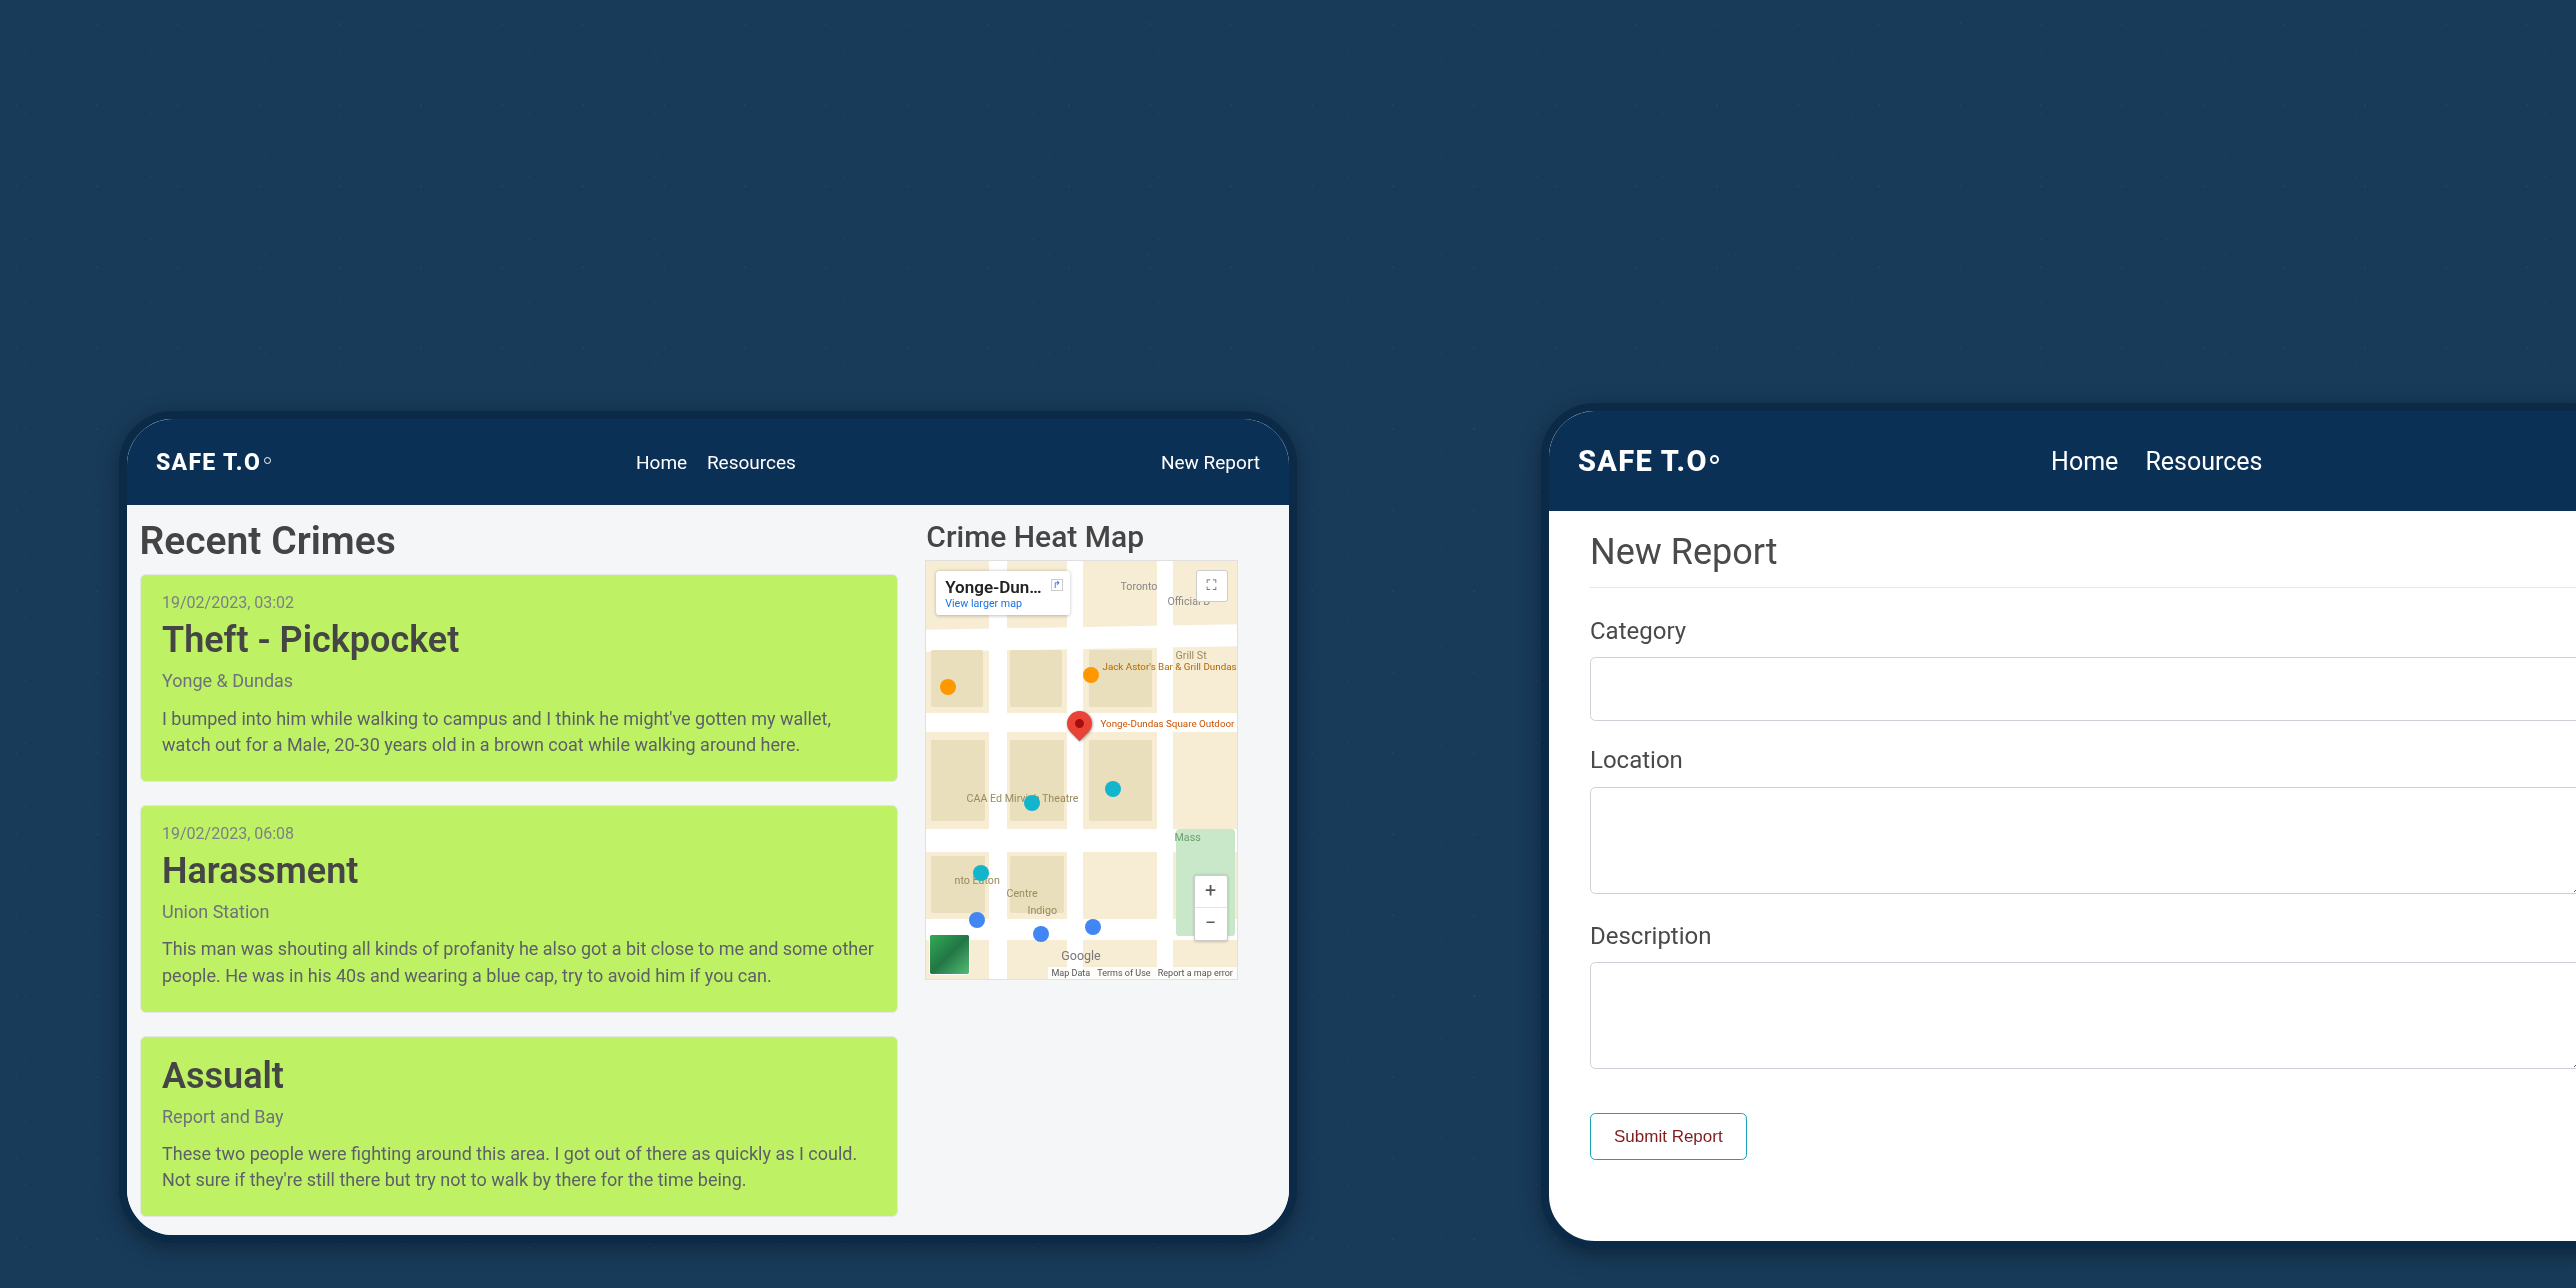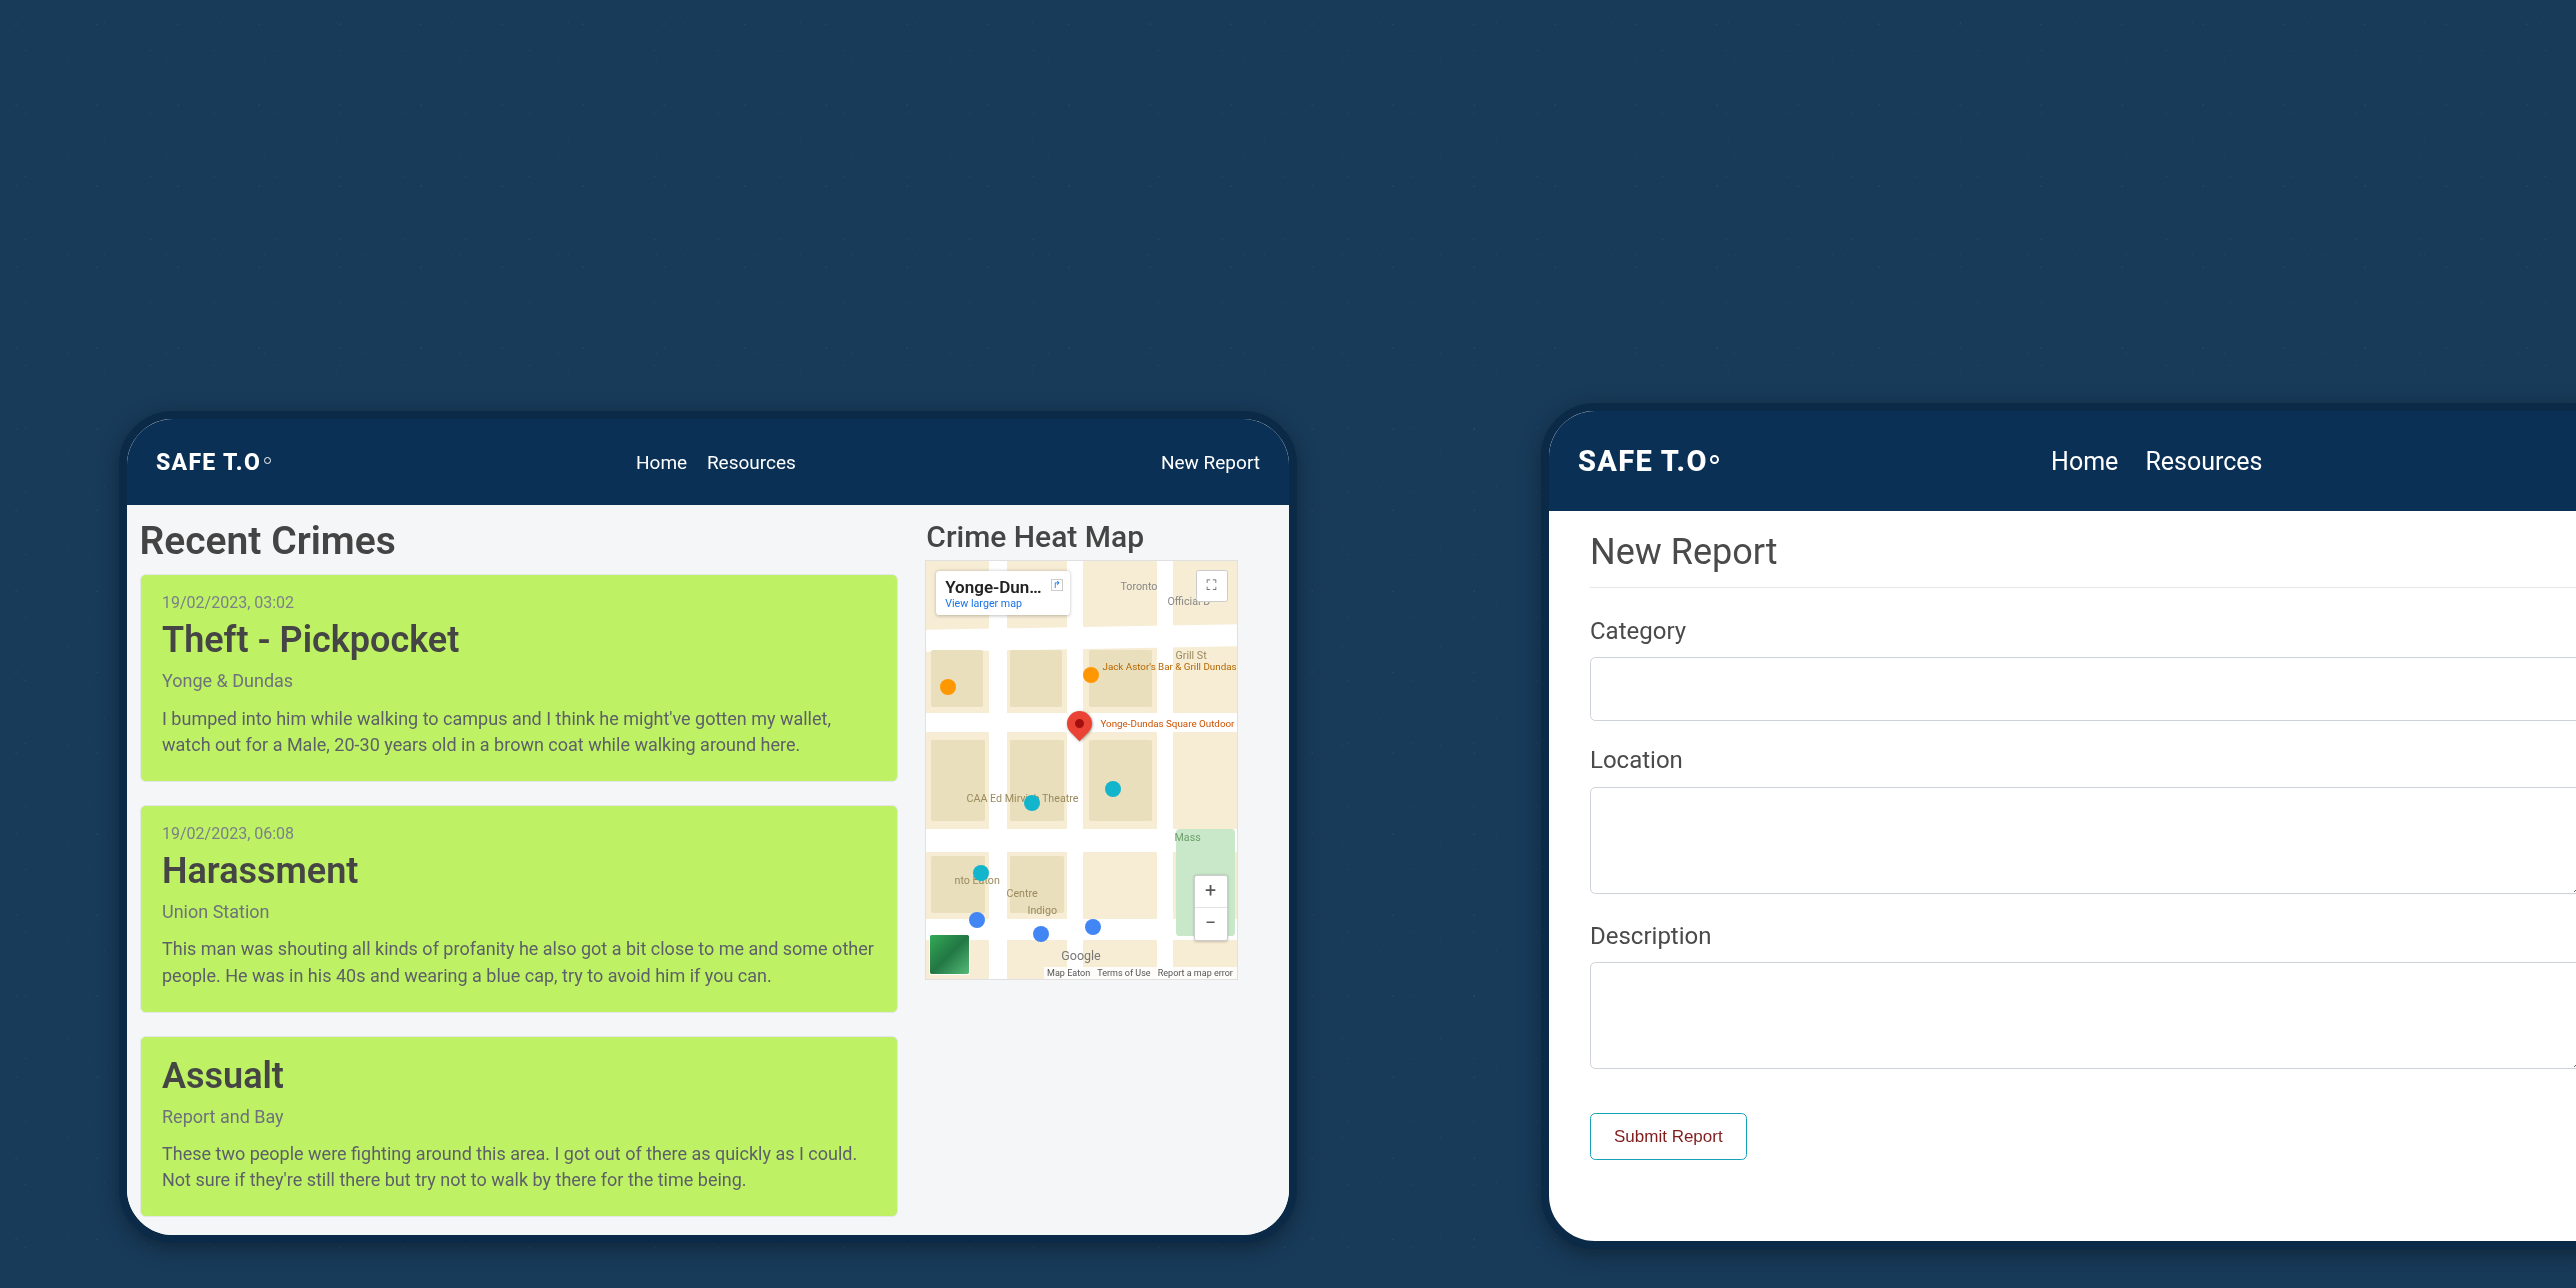--- a/index.html
+++ b/index.html
@@ -310,21 +310,21 @@
           <div class="arrow">↱</div>
         </div>
         <div class="fs-btn">⛶</div>
         <div class="zoom">
           <div>+</div>
           <div>−</div>
         </div>
         <div class="thumb"></div>
         <div class="glogo">Google</div>
         <div class="attr">
-          <span>Map Eaton</span>
+          <span>Map Data</span>
           <span>Terms of Use</span>
           <span>Report a map error</span>
         </div>
       </div>
     </div>
   </div>
 </div>
 
 <div class="frame frame-right">
   <div class="navbar">

